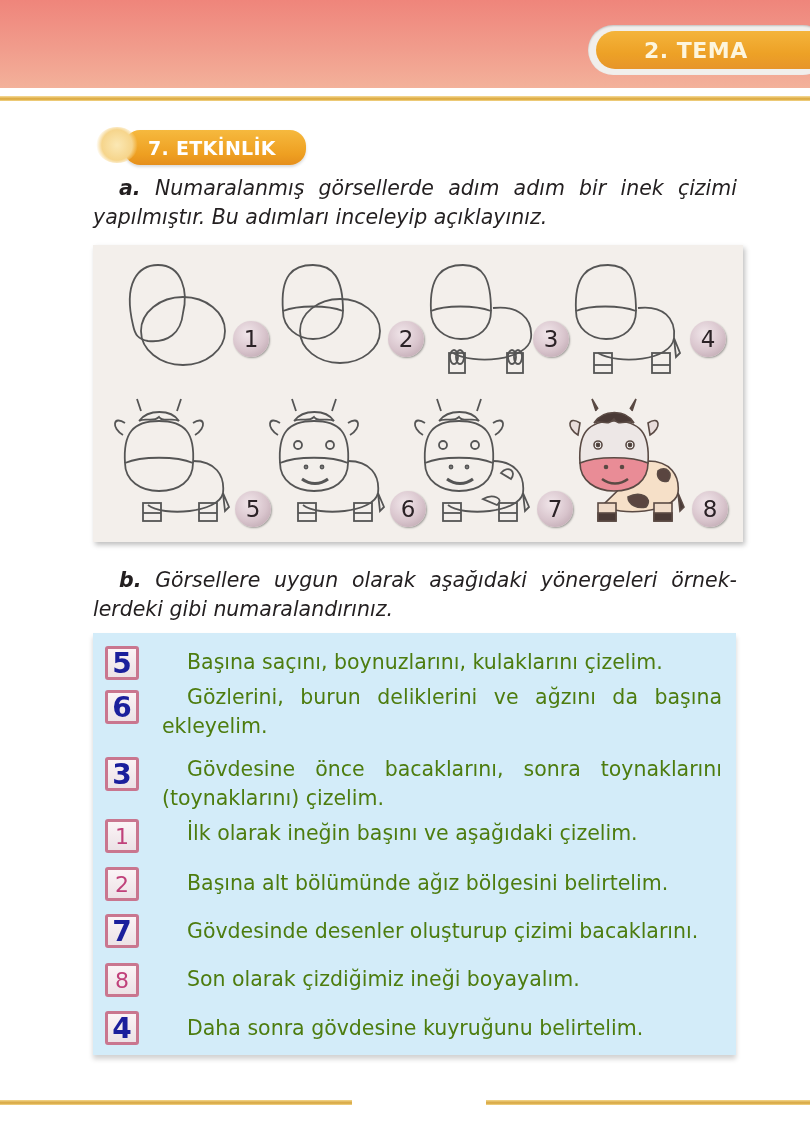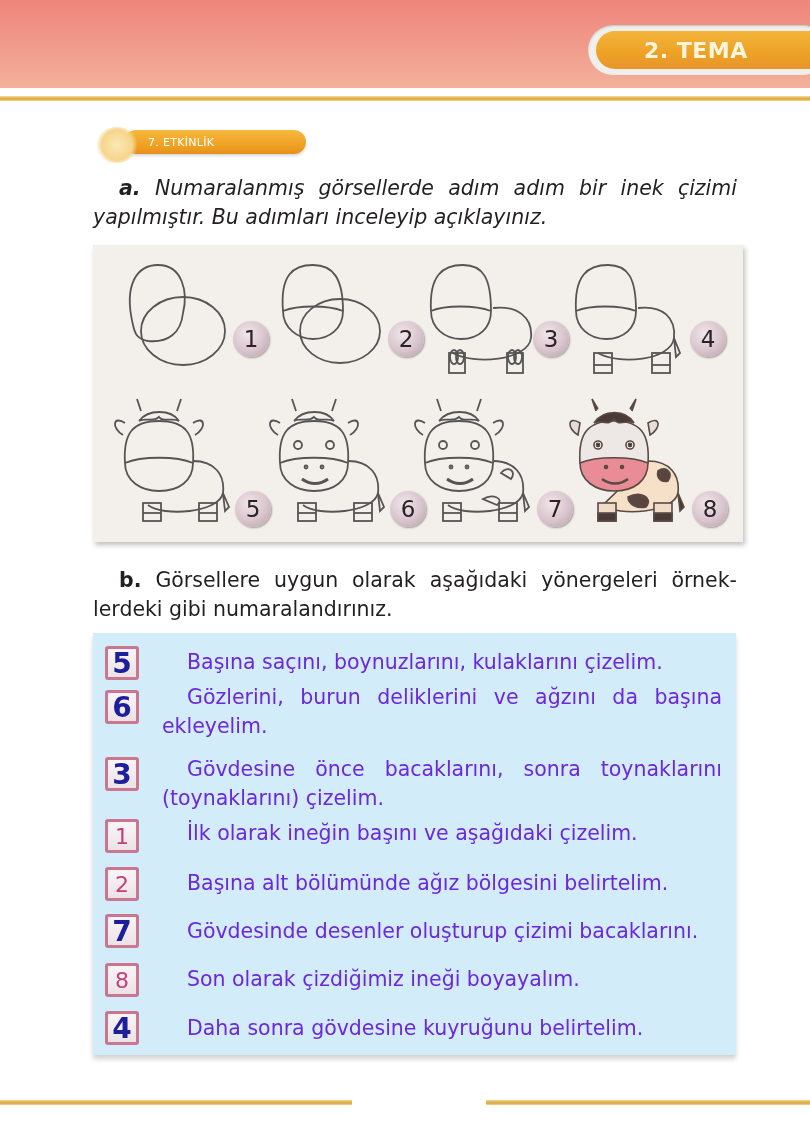--- a/index.html
+++ b/index.html
@@ -28,41 +28,41 @@
       border-radius: 20px;
       background: linear-gradient(180deg, #f4b43b 0%, #eda126 60%, #e7952a 100%);
       display: flex; align-items: center; padding-left: 48px;
       font-family: "DejaVu Sans", sans-serif; font-weight: bold;
       font-size: 22px; color: #fdf5dc; letter-spacing: 0.5px;
     }
     .etk-badge {
       position: absolute; left: 96px; top: 127px; width: 210px; height: 36px;
     }
     .etk-pill {
-      position: absolute; left: 28px; top: 3px; width: 182px; height: 24px;
+      position: absolute; left: 28px; top: 3px; width: 182px; height: 35px;
       border-radius: 16px;
       background: linear-gradient(180deg, #f6b93e 0%, #ee9f21 70%, #e58f1c 100%);
       box-shadow: 0 2px 3px rgba(0,0,0,0.15);
       display:flex; align-items:center; padding-left: 24px; box-sizing: border-box;
-      font-weight: normal; font-size: 11px; color: #ffffff; letter-spacing: 0.3px;
+      font-weight: bold; font-size: 19px; color: #ffffff; letter-spacing: 0.3px;
     }
     .etk-icon {
       position: absolute; left: 0; top: 0; width: 42px; height: 36px;
       border-radius: 50%;
       background: radial-gradient(circle at 50% 50%, #fbe8b4 0%, #f6d58c 55%, rgba(255,255,255,0) 75%);
     }
     .para {
       position: absolute; left: 93px; width: 644px;
       font-size: 20.5px; line-height: 29px; text-align: justify;
       color: #231f20;
     }
     .para .lbl { font-weight: bold; }
     .para .indent { display:inline-block; width: 26px; }
     .para-a { top: 174px; font-style: italic; }
-    .para-b { top: 566px; }
+    .para-b { top: 566px; font-style: italic; }
 
     .drawings {
       position: absolute; left: 93px; top: 245px; width: 650px; height: 297px;
       background: #f3efeb;
       box-shadow: 2px 3px 5px rgba(0,0,0,0.25);
     }
     .cell { position: absolute; width: 155px; height: 145px; }
     .cell svg { position:absolute; left:0; top:0; }
     .num-badge {
       position: absolute; width: 36px; height: 36px; border-radius: 50%;
@@ -85,21 +85,21 @@
     }
     .num-box.filled span {
       color: #1b1f9c; font-weight: bold; font-size: 28px; line-height: 30px;
     }
     .num-box.given span {
       color: #c0417a; font-size: 22px; line-height: 29px;
     }
     .row-text {
       position: absolute; left: 69px; width: 560px;
       font-size: 20.5px; line-height: 29px; text-align: justify;
-      color: #6d28d9;
+      color: #4d7c0f;
     }
     .row-text .ind { display:inline-block; width: 25px; }
     .row-text.hang { text-indent: 25px; }
 
     .bot-gold-l, .bot-gold-r {
       position:absolute; top:1100px; height:5px;
       background: linear-gradient(180deg, #f3d78c, #d5a33d 60%, #f3d68b);
     }
     .bot-gold-l { left: 0; width: 352px; }
     .bot-gold-r { left: 486px; width: 324px; }

